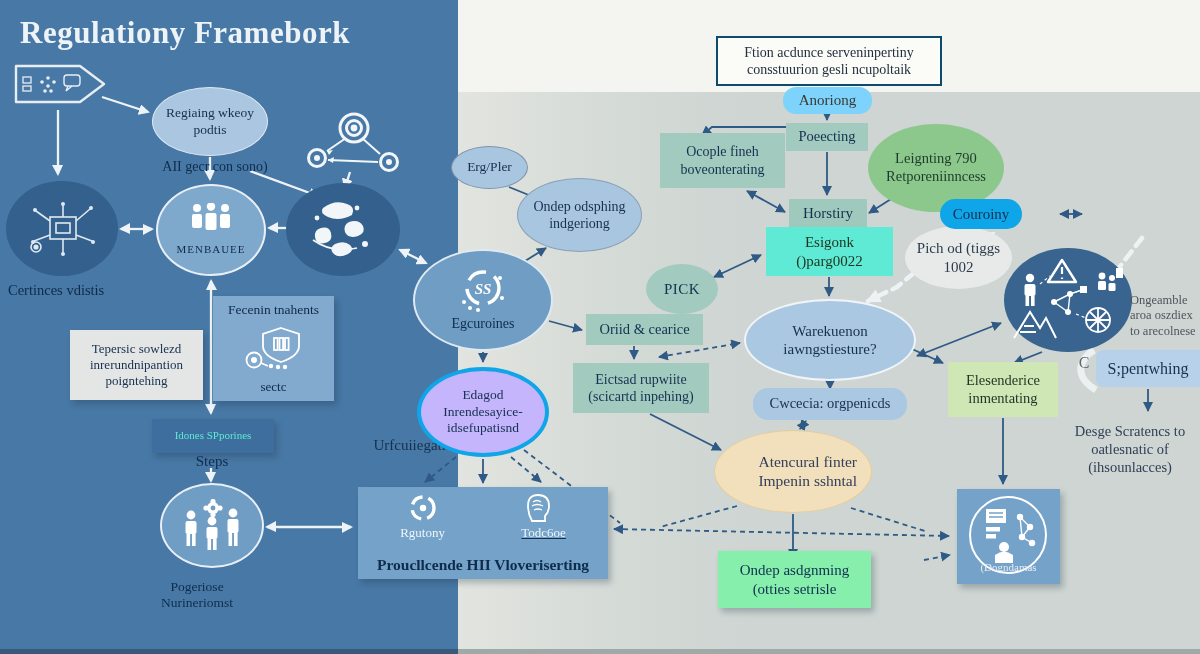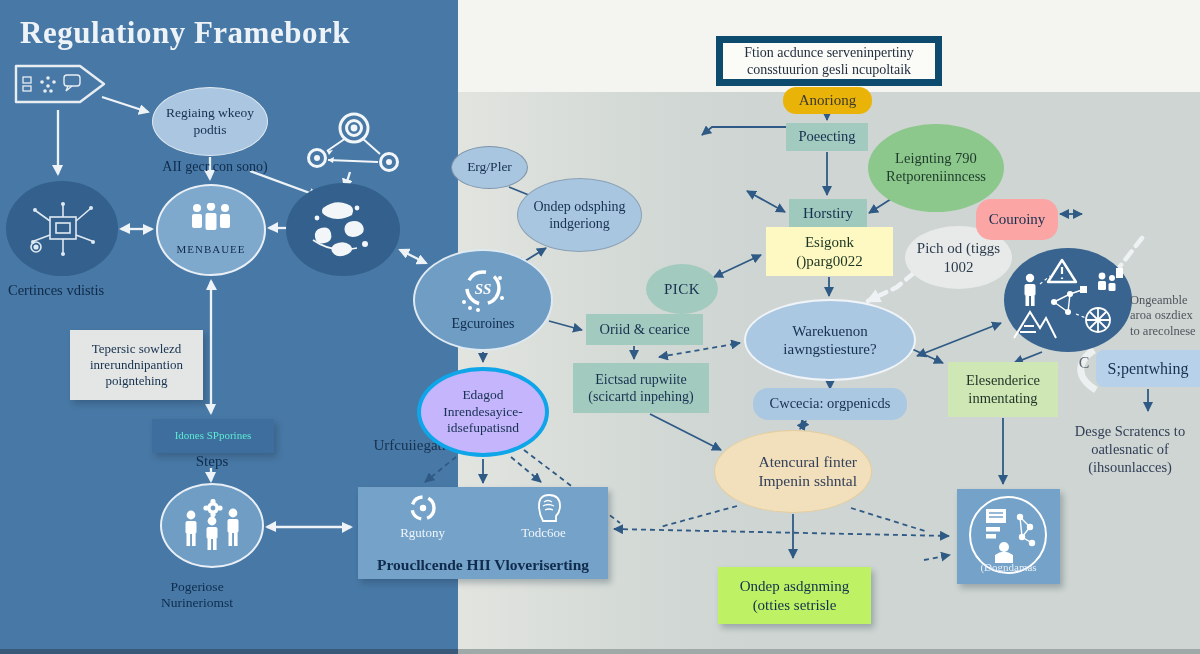--- a/index.html
+++ b/index.html
@@ -193,20 +193,40 @@
     <g fill="#f2f6f9">
       <path d="M27,51 l6,-1 -4,5 z"></path>
         <path d="M28,60 l6,-3 -1,6 z"></path>
     </g>
   </svg>
 
   <div class="node" style="left:8px;top:281px;width:150px;height:20px;font-size:14.5px;color:#0e2a48;justify-content:flex-start;">Certinces vdistis</div>
 
   <div class="node shadow" style="left:70px;top:330px;width:133px;height:70px;background:#e3e6e4;font-size:13px;padding:4px 8px;">Tepersic sowlezd inrerundnipantion poigntehing</div>
 
+  <div class="node col shadow" style="left:213px;top:296px;width:121px;height:105px;background:#81aace;padding:6px 4px;justify-content:space-between;">
+    <div style="font-size:13.5px;color:#102a4a;">Fecenin tnahents</div>
+    <svg width="66" height="46" viewBox="0 0 66 46">
+      <g stroke="#ffffff" fill="none" stroke-width="1.8">
+        <path d="M40,2 L58,8 V20 Q58,30 40,36 Q22,30 22,20 V8 Z"></path>
+        <rect x="33" y="12" width="3.6" height="12"></rect>
+          <rect x="38.5" y="12" width="3.6" height="12"></rect>
+          <rect x="44" y="12" width="3.6" height="12"></rect>
+        <circle cx="13" cy="34" r="7.5"></circle>
+      </g>
+      <circle cx="13" cy="34" r="3" fill="#ffffff"></circle>
+      <g fill="#ffffff">
+          <circle cx="30" cy="40" r="2.2"></circle>
+          <circle cx="37" cy="41" r="2.2"></circle>
+          <circle cx="44" cy="41" r="2.2"></circle>
+        </g>
+      <path d="M20,37 L27,40" stroke="#ffffff" stroke-width="1.8"></path>
+    </svg>
+    <div style="font-size:13px;color:#102a4a;">sectc</div>
+  </div>
 
   <div class="node shadow" style="left:152px;top:419px;width:122px;height:34px;background:#3e6e9d;font-size:11px;color:#5eead4;">Idones SPporines</div>
 
   <div class="node" style="left:170px;top:452px;width:84px;height:18px;font-size:15px;color:#0e2c4c;">Steps</div>
 
   <div class="node ellipse" style="left:160px;top:483px;width:104px;height:85px;background:#6f9dc4;border:2px solid #e8eff6;">
     <svg width="66" height="54" viewBox="0 0 66 54">
       <g fill="#ffffff">
         <circle cx="34" cy="9" r="6"></circle>
         <circle cx="27" cy="9" r="2.6"></circle>
@@ -238,47 +258,48 @@
 
   <div class="node col shadow" style="left:358px;top:487px;width:250px;height:92px;background:#74a2c9;padding:6px 4px 4px;justify-content:space-between;">
     <div style="display:flex;width:100%;justify-content:space-around;align-items:flex-start;">
       <div class="col" style="display:flex;align-items:center;">
         <svg width="34" height="30" viewBox="0 0 34 30">
           <circle cx="17" cy="15" r="11" fill="none" stroke="#ffffff" stroke-width="3.4" stroke-dasharray="13 6"></circle>
           <circle cx="17" cy="15" r="3.2" fill="#ffffff"></circle>
         </svg>
         <div style="font-size:13px;color:#f0f5fa;margin-top:2px;">Rgutony</div>
       </div>
-      <div class="col" style="display:flex;align-items:flex-end;">
+      <div class="col" style="display:flex;align-items:flex-start;text-decoration:underline;">
         <svg width="34" height="30" viewBox="0 0 34 30">
           <path d="M17,2 Q28,2 28,13 Q28,19 24,23 L24,28 H11 Q7,21 7,13 Q7,2 17,2 Z" fill="none" stroke="#ffffff" stroke-width="1.8"></path>
           <path d="M12,9 q4,-3 8,0 M11,13 q5,-3 11,0 M13,17 q4,-2 8,0" fill="none" stroke="#ffffff" stroke-width="1.3"></path>
         </svg>
         <div style="font-size:13px;color:#f0f5fa;margin-top:2px;">Todc6oe</div>
       </div>
     </div>
     <div style="font-size:15.5px;color:#102c4c;font-weight:bold;">Proucllcende HII Vloveriserting</div>
   </div>
 
-  <div class="node" style="left:716px;top:36px;width:226px;height:50px;background:#fbfbf8;border:7px solid #0c4a6e;font-size:14px;color:#232f3e;padding:2px 8px;">Ftion acdunce serveninpertiny consstuurion gesli ncupoltaik</div>
-
-  <div class="node" style="left:783px;top:87px;width:89px;height:27px;background:#eab308;border-radius:13px;font-size:15px;color:#3a3a30;">Anoriong</div>
+  <div class="node" style="left:716px;top:36px;width:226px;height:50px;background:#fbfbf8;border:2px solid #0c4a6e;font-size:14px;color:#232f3e;padding:2px 8px;">Ftion acdunce serveninpertiny consstuurion gesli ncupoltaik</div>
+
+  <div class="node" style="left:783px;top:87px;width:89px;height:27px;background:#7dd3fc;border-radius:13px;font-size:15px;color:#3a3a30;">Anoriong</div>
 
   <div class="node" style="left:786px;top:123px;width:82px;height:28px;background:#a3cabf;font-size:14.5px;">Poeecting</div>
 
+  <div class="node" style="left:660px;top:133px;width:125px;height:55px;background:#a3cabf;font-size:14px;padding:2px 6px;">Ocople fineh boveonterating</div>
 
   <div class="node ellipse" style="left:868px;top:124px;width:136px;height:88px;background:#8cc88c;font-size:14.5px;color:#1d3a2a;padding:6px 16px;">Leignting 790 Retporeniinncess</div>
 
   <div class="node" style="left:789px;top:199px;width:78px;height:28px;background:#9ec9bc;font-size:15px;">Horstiry</div>
 
-  <div class="node" style="left:766px;top:227px;width:127px;height:49px;background:#fef9c3;font-size:15px;color:#1c3420;padding:2px 22px;">Esigonk ()parg0022</div>
+  <div class="node" style="left:766px;top:227px;width:127px;height:49px;background:#5eead4;font-size:15px;color:#1c3420;padding:2px 22px;">Esigonk ()parg0022</div>
 
   <div class="node ellipse" style="left:905px;top:226px;width:107px;height:63px;background:#e8eaea;font-size:15px;color:#2d3c4c;padding:2px 10px;">Pich od (tiggs 1002</div>
 
-  <div class="node" style="left:976px;top:199px;width:82px;height:41px;background:#fca5a5;border-radius:15px;font-size:15px;">Couroiny</div>
+  <div class="node" style="left:940px;top:199px;width:82px;height:30px;background:#0ea5e9;border-radius:15px;font-size:15px;">Couroiny</div>
 
 
   <div class="node ellipse" style="left:646px;top:264px;width:72px;height:50px;background:#a3cabf;font-size:15px;letter-spacing:.5px;">PICK</div>
 
   <div class="node" style="left:586px;top:314px;width:117px;height:31px;background:#a3cabf;font-size:14.5px;">Oriid &amp; cearice</div>
 
   <div class="node" style="left:573px;top:363px;width:136px;height:50px;background:#a3cabf;font-size:14px;padding:2px 14px;">Eictsad rupwiite (scicartd inpehing)</div>
 
   <div class="node ellipse" style="left:744px;top:299px;width:172px;height:82px;background:#abc8e2;border:2px solid #f0f4f8;font-size:15px;padding:4px 20px;">Warekuenon iawngstiesture?</div>
 
@@ -326,21 +347,21 @@
 
   <div class="node" style="left:948px;top:362px;width:110px;height:55px;background:#cfe6b5;font-size:14.5px;color:#1e3426;padding:2px 8px;">Elesenderice inmentating</div>
 
   <div class="node" style="left:1076px;top:352px;width:16px;height:22px;font-size:16px;color:#5d6872;">C</div>
   <div class="node" style="left:1096px;top:350px;width:104px;height:37px;background:#b7d1ea;border-radius:8px 0 0 8px;font-size:16px;">S;pentwhing</div>
 
   <div class="node" style="left:1058px;top:418px;width:144px;height:64px;font-size:14.5px;color:#313e56;">Desge Scratencs to oatlesnatic of (ihsounlacces)</div>
 
   <div class="node ellipse" style="left:714px;top:430px;width:158px;height:83px;background:#f2dfbb;border:1px solid #e4cd9e;font-size:15.5px;color:#33415a;padding:4px 14px;text-align:right;">Atencural finter Impenin sshntal</div>
 
-  <div class="node shadow" style="left:718px;top:567px;width:153px;height:57px;background:#bef264;font-size:15px;color:#10304f;padding:2px 8px;">Ondep asdgnming (otties setrisle</div>
+  <div class="node shadow" style="left:718px;top:551px;width:153px;height:57px;background:#86efac;font-size:15px;color:#10304f;padding:2px 8px;">Ondep asdgnming (otties setrisle</div>
 
   <div class="node col shadow" style="left:957px;top:489px;width:103px;height:95px;background:#74a2c9;">
     <svg width="92" height="84" viewBox="0 0 92 84" style="position:absolute;top:4px;left:5px;">
       <circle cx="46" cy="42" r="38" fill="none" stroke="#ffffff" stroke-width="2"></circle>
       <rect x="24" y="16" width="20" height="14" fill="#ffffff"></rect>
       <g stroke="#74a2c9" stroke-width="1.4">
           <path d="M27,20 h14 M27,24 h14"></path>
         </g>
       <rect x="24" y="34" width="14" height="4.5" fill="#ffffff"></rect>
       <rect x="24" y="41" width="10" height="4.5" fill="#ffffff"></rect>

